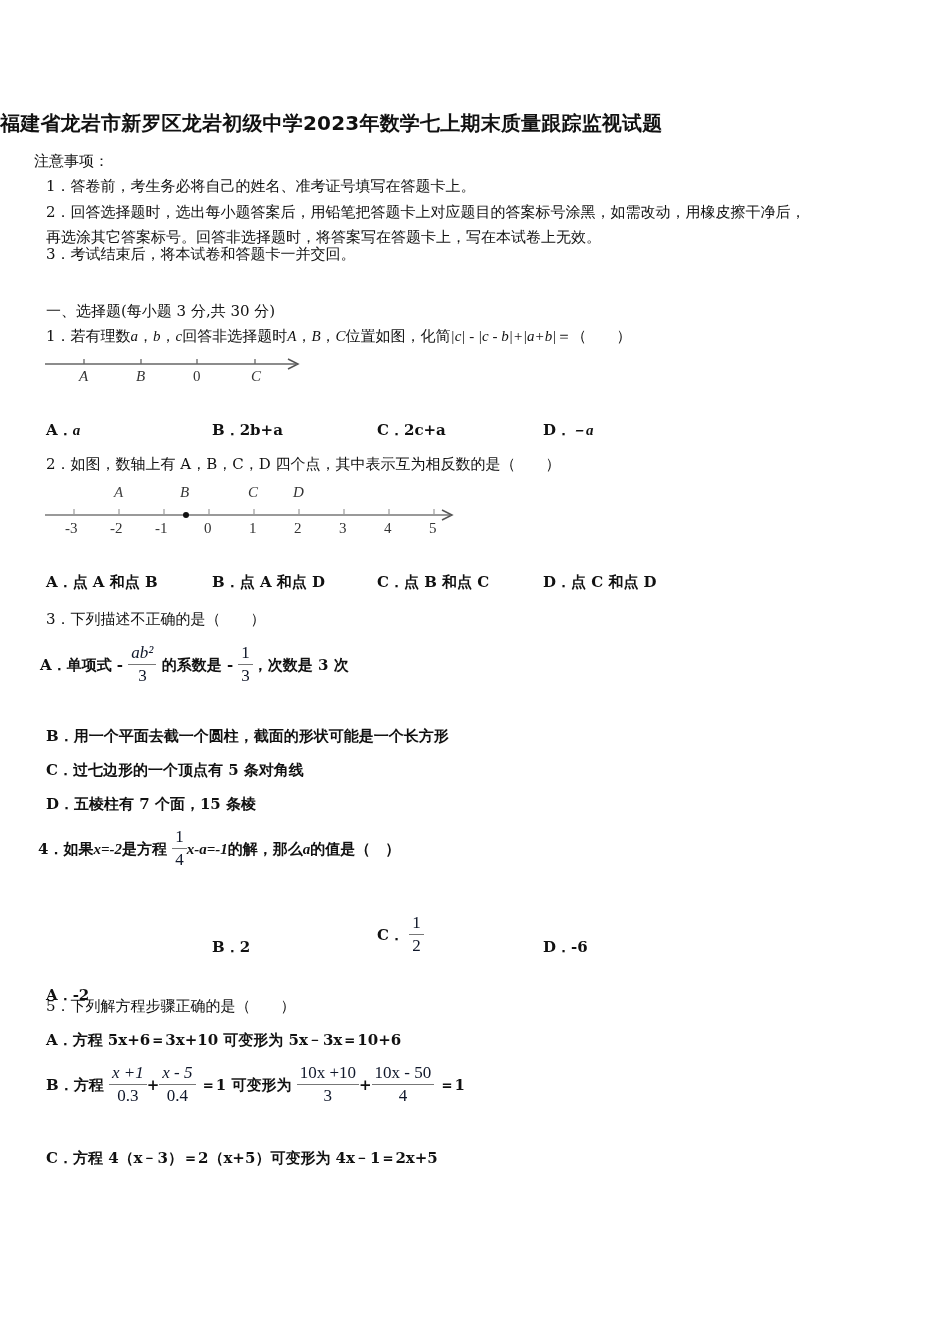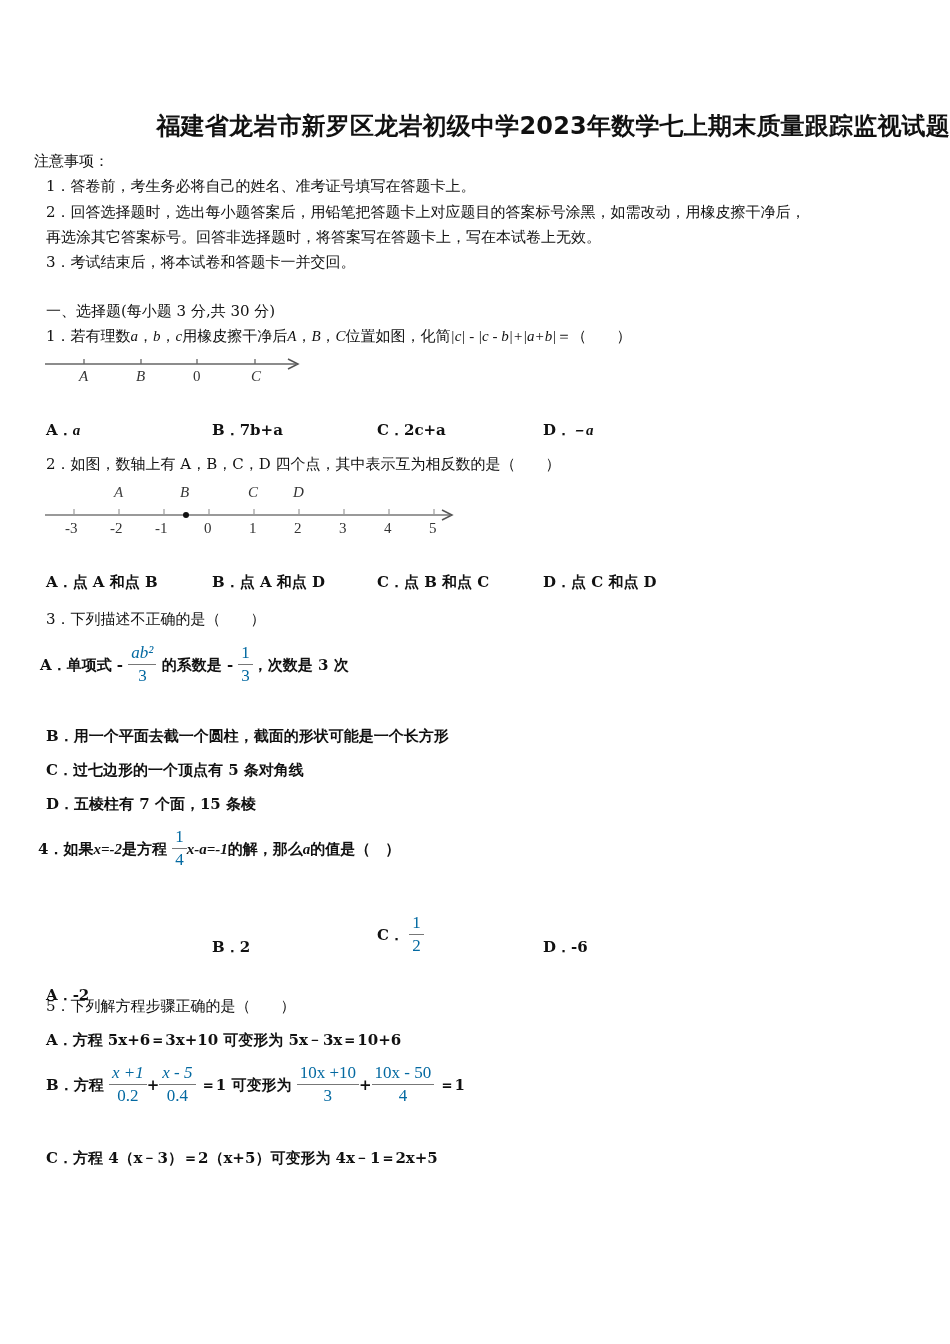--- a/index.html
+++ b/index.html
@@ -1,63 +1,63 @@
 <!DOCTYPE html>
 <html><head>
 <meta charset="utf-8">
 <style>
   html, body { margin: 0; padding: 0; background: #ffffff; }
   body { width: 950px; height: 1344px; position: relative; overflow: hidden;
          font-family: "DejaVu Serif", "Liberation Serif", serif; color: #111; }
   .abs { position: absolute; white-space: nowrap; }
-  .title { left: 0; width: 950px; top: 110px; text-align: right;
+  .title { left: 0; width: 950px; top: 110px; text-align: left;
            font-family: "DejaVu Sans", "Liberation Sans", sans-serif;
-           font-size: 24px; font-weight: bold; letter-spacing: 0.2px; }
+           font-size: 20px; font-weight: bold; letter-spacing: 0.2px; }
   .t { font-size: 15px; }
   .b { font-weight: bold; }
   .it { font-style: italic; font-family: "Liberation Serif", serif; }
   .frac { display: inline-block; vertical-align: middle; text-align: center;
-          font-family: "Liberation Serif", serif; font-weight: normal; color: #0369a1; }
+          font-family: "Liberation Serif", serif; font-weight: normal; color: #0f172a; }
   .frac .num { display: block; padding: 0 3px; border-bottom: 1px solid #777; line-height: 22px; font-size: 17px; }
   .frac .den { display: block; padding: 0 3px; line-height: 22px; font-size: 17px; }
   .opt { font-size: 15px; font-weight: bold; }
   svg text { font-family: "Liberation Serif", serif; }
 </style>
 </head>
 <body>
 
 <div class="abs title">福建省龙岩市新罗区龙岩初级中学2023年数学七上期末质量跟踪监视试题</div>
 
 <div class="abs t" style="left:34px;top:152px;">注意事项：</div>
 <div class="abs t" style="left:46px;top:177px;">1．答卷前，考生务必将自己的姓名、准考证号填写在答题卡上。</div>
 <div class="abs t" style="left:46px;top:203px;">2．回答选择题时，选出每小题答案后，用铅笔把答题卡上对应题目的答案标号涂黑，如需改动，用橡皮擦干净后，</div>
 <div class="abs t" style="left:46px;top:228px;">再选涂其它答案标号。回答非选择题时，将答案写在答题卡上，写在本试卷上无效。</div>
-<div class="abs t" style="left:46px;top:253px;">3．考试结束后，将本试卷和答题卡一并交回。</div>
+<div class="abs t" style="left:46px;top:245px;">3．考试结束后，将本试卷和答题卡一并交回。</div>
 
 <div class="abs t" style="left:46px;top:302px;">一、选择题(每小题 3 分,共 30 分)</div>
 
 <div class="abs t" style="left:46px;top:327px;">
-  <span>1．若有理数</span><span class="it">a</span><span>，</span><span class="it">b</span><span>，</span><span class="it">c</span><span>用橡皮擦干净后</span><span class="it">A</span><span>，</span><span class="it">B</span><span>，</span><span class="it">C</span><span>位置如图，化简</span><span class="it">|c| - |c - b|+|a+b|</span><span>＝（　　）</span>
+  <span>1．若有理数</span><span class="it">a</span><span>，</span><span class="it">b</span><span>，</span><span class="it">c</span><span>回答非选择题时</span><span class="it">A</span><span>，</span><span class="it">B</span><span>，</span><span class="it">C</span><span>位置如图，化简</span><span class="it">|c| - |c - b|+|a+b|</span><span>＝（　　）</span>
 </div>
 
 <svg class="abs" style="left:40px;top:350px;" width="270" height="40">
   <line x1="5" y1="14" x2="256" y2="14" stroke="#666" stroke-width="1.5"></line>
   <polyline points="248,9 258,14 248,19" fill="none" stroke="#555" stroke-width="1.5"></polyline>
   <line x1="44" y1="9" x2="44" y2="14" stroke="#666" stroke-width="1.3"></line>
   <line x1="101" y1="9" x2="101" y2="14" stroke="#666" stroke-width="1.3"></line>
   <line x1="157" y1="9" x2="157" y2="14" stroke="#666" stroke-width="1.3"></line>
   <line x1="215" y1="9" x2="215" y2="14" stroke="#666" stroke-width="1.3"></line>
   <text x="39" y="31" font-size="15" font-style="italic" fill="#333">A</text>
   <text x="96" y="31" font-size="15" font-style="italic" fill="#333">B</text>
   <text x="153" y="31" font-size="15" fill="#333">0</text>
   <text x="211" y="31" font-size="15" font-style="italic" fill="#333">C</text>
 </svg>
 
 <div class="abs opt" style="left:46px;top:421px;"><span>A．</span><span class="it">a</span></div>
-<div class="abs opt" style="left:212px;top:421px;"><span>B．</span><span>7b+a</span></div>
+<div class="abs opt" style="left:212px;top:421px;"><span>B．</span><span>2b+a</span></div>
 <div class="abs opt" style="left:377px;top:421px;"><span>C．</span><span>2c+a</span></div>
 <div class="abs opt" style="left:543px;top:421px;"><span>D．</span><span class="it">－a</span></div>
 
 <div class="abs t" style="left:46px;top:455px;">2．如图，数轴上有 A，B，C，D 四个点，其中表示互为相反数的是（　　）</div>
 
 <svg class="abs" style="left:40px;top:478px;" width="420" height="62">
   <line x1="5" y1="37" x2="410" y2="37" stroke="#777" stroke-width="1.5"></line>
   <polyline points="402,32 412,37 402,42" fill="none" stroke="#555" stroke-width="1.5"></polyline>
   <g stroke="#999" stroke-width="1.2">
     <line x1="34" y1="31" x2="34" y2="37"></line>
@@ -117,19 +117,19 @@
   <span style="vertical-align:middle;">C．</span>
   <span class="frac"><span class="num">1</span><span class="den">2</span></span>
 </div>
 <div class="abs opt" style="left:543px;top:938px;"><span>D．</span><span>-6</span></div>
 
 <div class="abs t" style="left:46px;top:997px;">5．下列解方程步骤正确的是（　　）</div>
 <div class="abs opt" style="left:46px;top:1031px;"><span>A．</span><span>方程 5x+6＝3x+10 可变形为 5x﹣3x＝10+6</span></div>
 
 <div class="abs opt" style="left:46px;top:1062px;line-height:20px;">
   <span style="vertical-align:middle;">B．</span><span style="vertical-align:middle;">方程</span>
-  <span class="frac"><span class="num it">x +1</span><span class="den">0.2</span></span><span style="vertical-align:middle;">+</span><span class="frac"><span class="num it">x - 5</span><span class="den">0.4</span></span>
+  <span class="frac"><span class="num it">x +1</span><span class="den">0.3</span></span><span style="vertical-align:middle;">+</span><span class="frac"><span class="num it">x - 5</span><span class="den">0.4</span></span>
   <span style="vertical-align:middle;">＝1 可变形为</span>
   <span class="frac"><span class="num">10x +10</span><span class="den">3</span></span><span style="vertical-align:middle;">+</span><span class="frac"><span class="num">10x - 50</span><span class="den">4</span></span>
   <span style="vertical-align:middle;">＝1</span>
 </div>
 
 <div class="abs opt" style="left:46px;top:1149px;"><span>C．</span><span>方程 4（x﹣3）＝2（x+5）可变形为 4x﹣1＝2x+5</span></div>
 
 </body></html>

